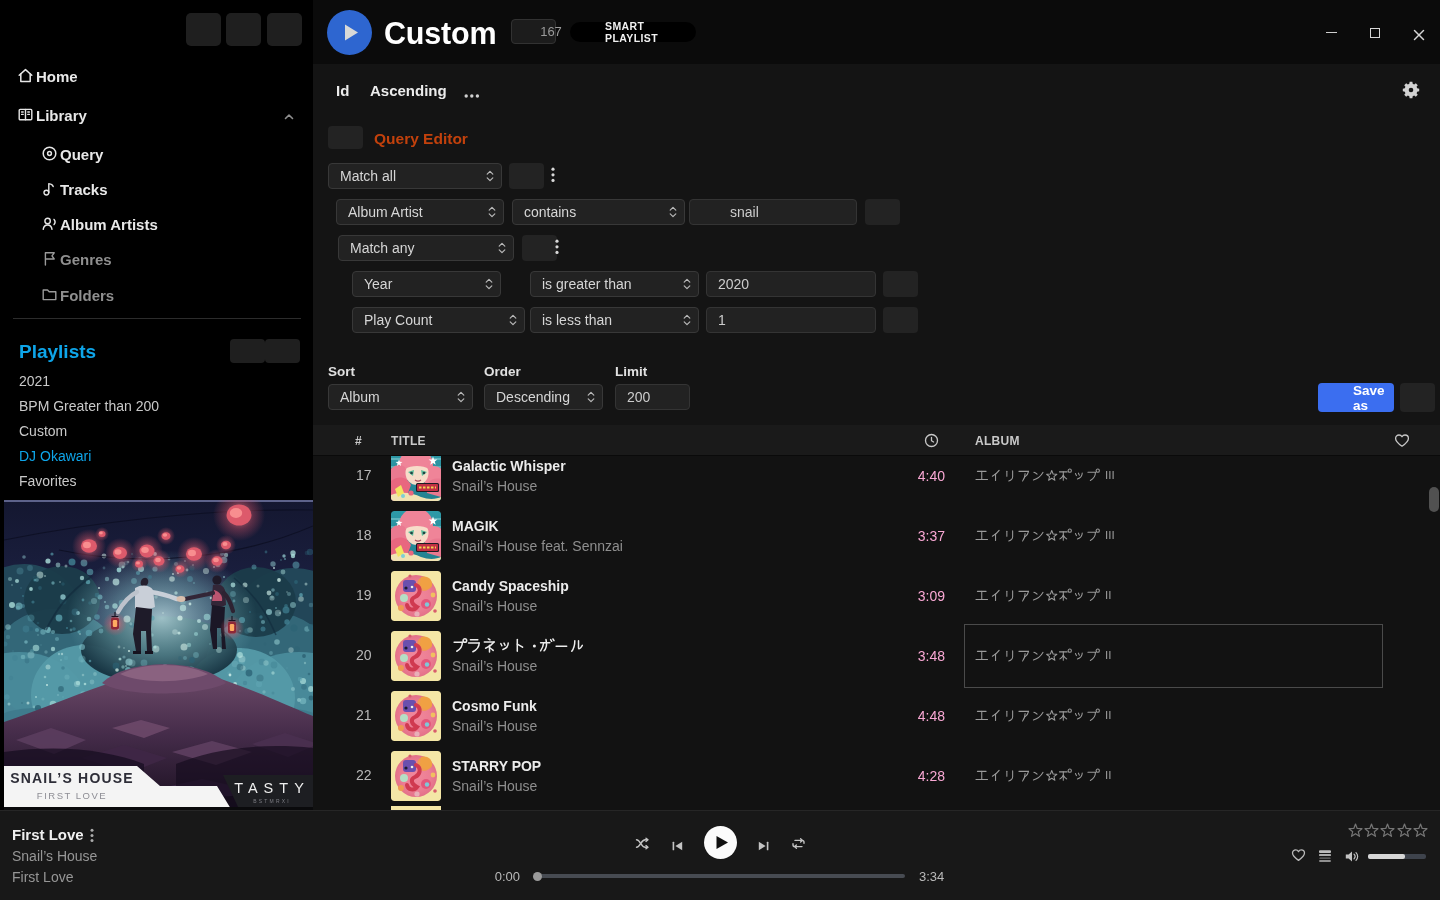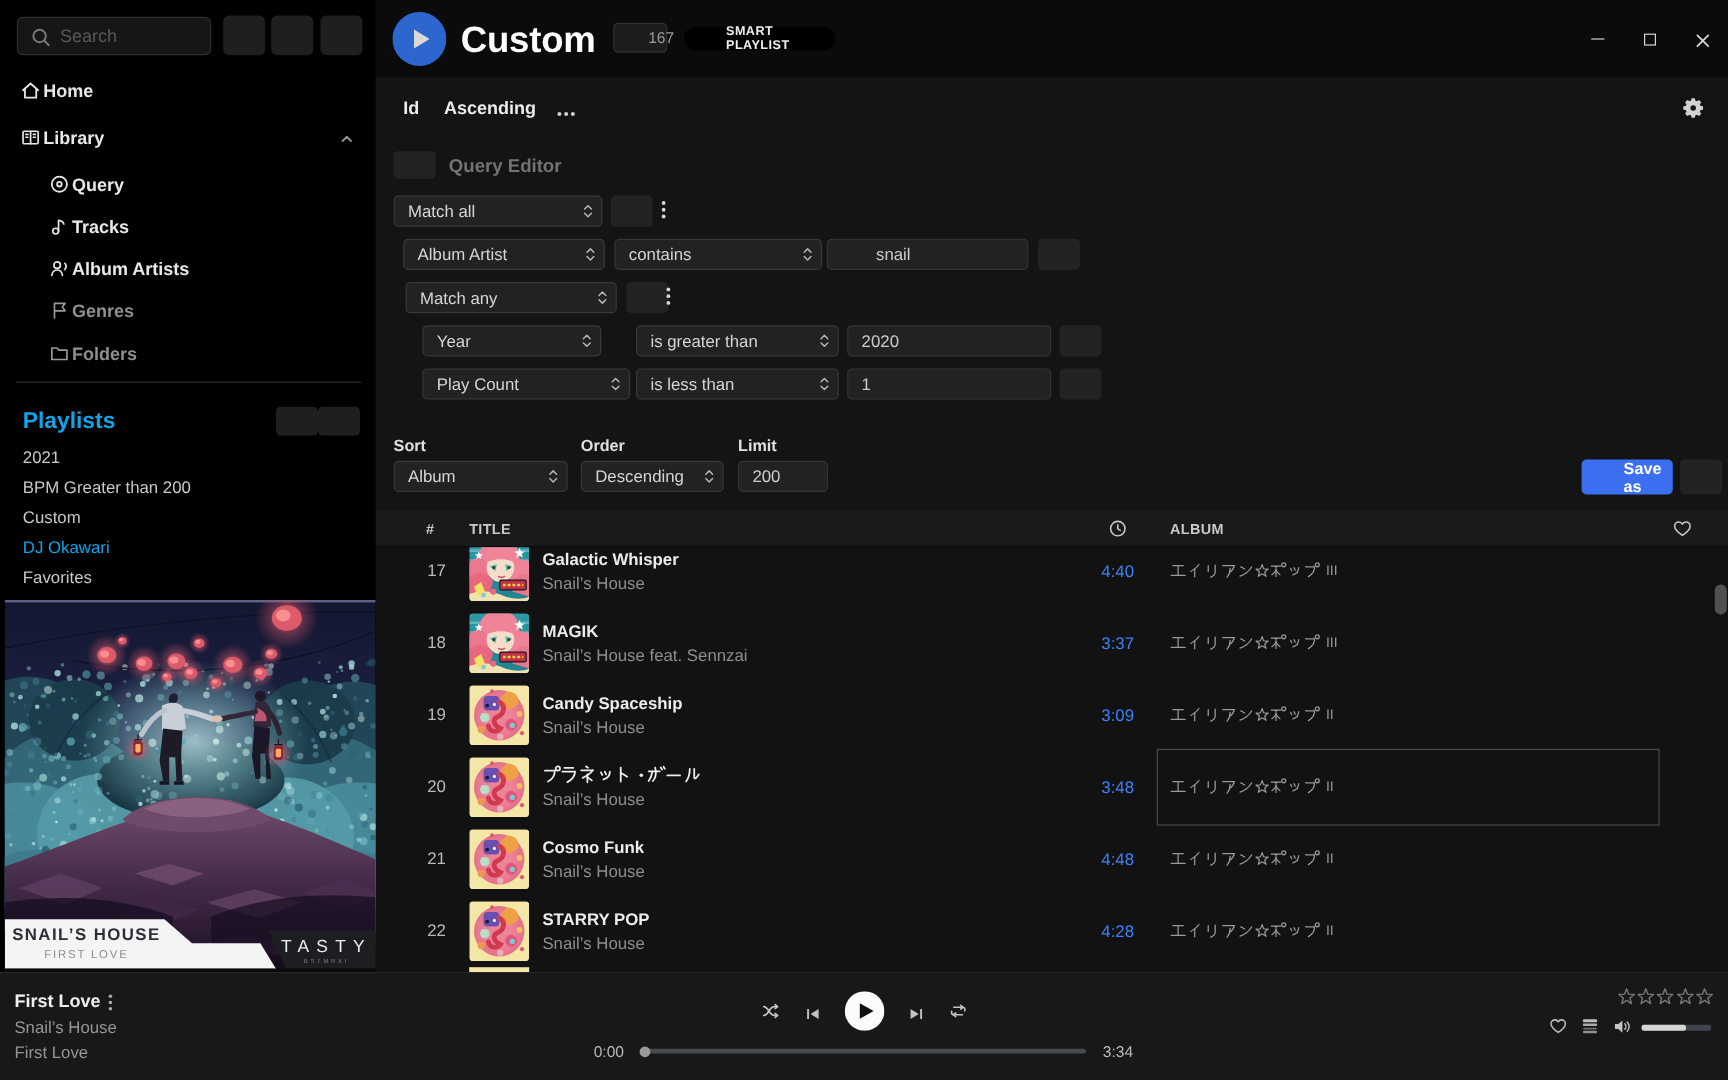--- a/index.html
+++ b/index.html
@@ -8,38 +8,29 @@
 .navtxt{font-size:15px;font-weight:bold;color:#e8e8e8;white-space:nowrap;line-height:17px;}
 .gray{color:#8f8f8f;}
 .sel{background:#222222;border:1px solid #383838;border-radius:4px;color:#d6d6d6;font-size:14px;display:flex;align-items:center;padding-left:11px;white-space:nowrap;}
 .sel .cv{margin-left:auto;margin-right:6px;display:flex;}
 .inp{background:#222222;border:1px solid #343434;border-radius:4px;color:#cccccc;font-size:14px;display:flex;align-items:center;padding-left:11px;}
 .qbtn{background:#232323;border-radius:4px;display:flex;align-items:center;justify-content:center;}
 .hdr{font-size:12px;font-weight:bold;color:#c9c9c9;letter-spacing:0.3px;}
 .ttl{font-size:14px;font-weight:bold;color:#ececec;white-space:nowrap;}
 .art{font-size:14px;color:#8e8e8e;white-space:nowrap;}
 .num{font-size:14px;color:#b9b9b9;}
-.dur{font-size:14px;color:#3b82f6;}
+.dur{font-size:14px;color:#f9a8d4;}
 .ctr{display:flex;align-items:center;justify-content:center;padding-left:35px;}
 </style></head><body>
 <div id="root">
     <div class="" style="left:313px;top:0px;width:1127px;height:64px;background:#0b0b0b;"></div>
     <div class="" style="left:313px;top:64px;width:1127px;height:361px;background:#141414;"></div>
     <div class="" style="left:313px;top:425px;width:1127px;height:31px;background:#1a1a1a;border-bottom:1px solid #0a0a0a;"></div>
     <div class="" style="left:313px;top:456px;width:1127px;height:354px;background:#121212;"></div>
     <div class="" style="left:0px;top:0px;width:313px;height:810px;background:#000;"></div>
-    <div class="" style="left:14px;top:14px;width:162px;height:32px;background:#161616;border:1px solid #2d2d2d;border-radius:5px;">
-      <div style="position:absolute;left:9px;top:6px;"><svg width="20" height="20" viewBox="0 0 20 20" style="">
-          <g fill="none" stroke-linecap="round" stroke-linejoin="round" stroke="#7a7a7a" stroke-width="1.6">
-            <circle cx="9" cy="9" r="5.2"></circle>
-            <path d="M13 13 L16.6 16.6"></path>
-          </g>
-        </svg></div>
-      <div style="position:absolute;left:35px;top:7px;color:#585858;font-size:15px;">Search</div>
-    </div>
     <div class="btn ctr" style="left:186px;top:13px;width:33px;height:33px;">
       <svg width="18" height="18" viewBox="0 0 18 18" style="">
         <g stroke="#dedede" stroke-width="1.7" stroke-linecap="round">
           <path d="M2.5 4.5 H15.5"></path>
           <path d="M2.5 9 H15.5"></path>
           <path d="M2.5 13.5 H15.5"></path>
         </g>
       </svg>
     </div>
     <div class="btn ctr" style="left:226px;top:13px;width:33px;height:33px;">
@@ -716,21 +707,21 @@
         <path d="M15.17 7.30 L17.19 7.64 L17.19 10.36 L15.17 10.70 L14.57 12.16 L15.75 13.83 L13.83 15.75 L12.16 14.57 L10.70 15.17 L10.36 17.19 L7.64 17.19 L7.30 15.17 L5.84 14.57 L4.17 15.75 L2.25 13.83 L3.43 12.16 L2.83 10.70 L0.81 10.36 L0.81 7.64 L2.83 7.30 L3.43 5.84 L2.25 4.17 L4.17 2.25 L5.84 3.43 L7.30 2.83 L7.64 0.81 L10.36 0.81 L10.70 2.83 L12.16 3.43 L13.83 2.25 L15.75 4.17 L14.57 5.84 Z" fill="#d2d2d2" fill-rule="evenodd"></path>
         <circle cx="9" cy="9" r="2.3" fill="#141414"></circle>
       </svg></div>
     <div class="qbtn ctr" style="left:328px;top:126px;width:31px;height:23px;">
       <svg width="14" height="14" viewBox="0 0 14 14" style="">
         <g fill="none" stroke-linecap="round" stroke-linejoin="round" stroke="#e0e0e0" stroke-width="1.7">
           <path d="M3 8.6 L7 4.6 L11 8.6"></path>
         </g>
       </svg>
     </div>
-    <div class="" style="left:374px;top:130px;font-size:15.5px;font-weight:bold;color:#737373;">Query Editor</div>
+    <div class="" style="left:374px;top:130px;font-size:15.5px;font-weight:bold;color:#c2410c;">Query Editor</div>
     <div class="sel" style="left:328px;top:163px;width:174px;height:26px;">Match all<span class="cv">
         <svg width="10" height="16" viewBox="0 0 10 16" style="">
           <g fill="none" stroke-linecap="round" stroke-linejoin="round" stroke="#b9b9b9" stroke-width="1.2">
             <path d="M2.2 6.2 L5 3.4 L7.8 6.2"></path>
             <path d="M2.2 9.8 L5 12.6 L7.8 9.8"></path>
           </g>
         </svg>
       </span></div>
     <div class="qbtn ctr" style="left:509px;top:163px;width:27px;height:26px;">
       <svg width="18" height="18" viewBox="0 0 18 18" style="">

